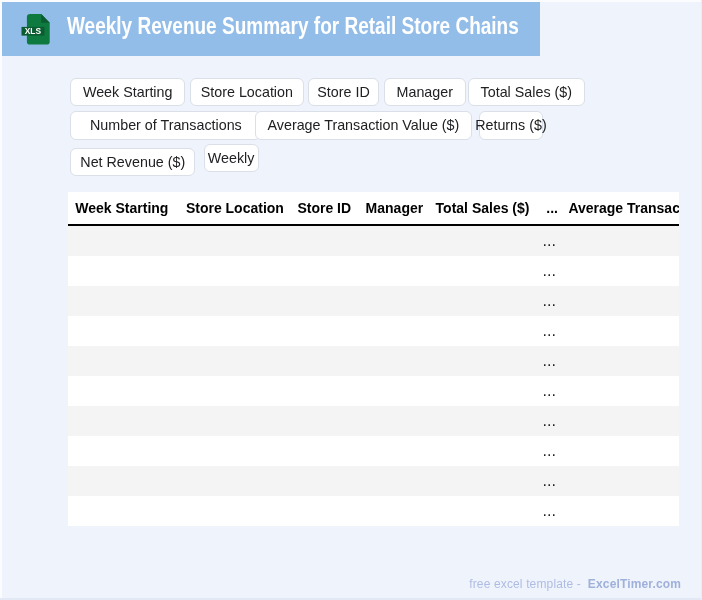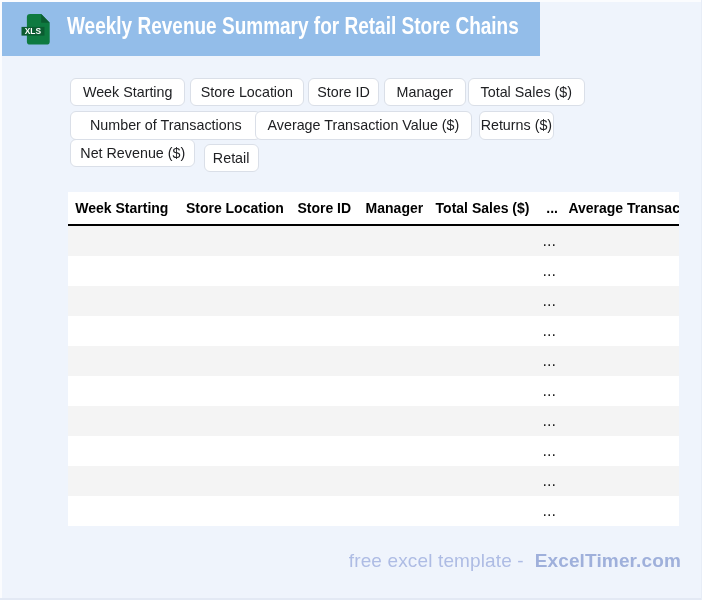--- a/index.html
+++ b/index.html
@@ -21,21 +21,21 @@
         height:28.4px;box-sizing:border-box;display:flex;align-items:center;justify-content:center;
         font-size:14.3px;color:#202124;white-space:nowrap}
   .chip i{font-style:normal;display:inline-block}
 
   .tbl{position:absolute;left:68px;top:191.5px;width:610.5px;height:334px;background:#fff;overflow:hidden}
   .th{position:absolute;top:1px;height:31.8px;line-height:31.8px;font-weight:bold;font-size:14px;color:#000;white-space:nowrap}
   .hline{position:absolute;left:0;top:32.4px;width:610.5px;height:2.3px;background:#000}
   .row{position:absolute;left:0;width:610.5px;height:30px}
   .row .d{position:absolute;left:474.6px;top:0;height:30px;line-height:30px;font-size:16px;color:#1c1c1c}
 
-  .footer{position:absolute;top:550px;right:21px;font-size:19px;color:#aebce4;white-space:nowrap;letter-spacing:0.14px}
+  .footer{position:absolute;top:577px;right:21px;font-size:12px;color:#aebce4;white-space:nowrap;letter-spacing:0.14px}
   .footer b{color:#9fb0db}
 </style>
 </head>
 <body>
   <div class="bar"></div>
   <svg class="xls" width="60" height="60" viewBox="0 0 60 60">
     <path d="M30.1 13.9 L41.2 13.9 L49.7 22.8 L49.7 41.4 Q49.7 44.6 46.5 44.6 L30.1 44.6 Q26.9 44.6 26.9 41.4 L26.9 17.1 Q26.9 13.9 30.1 13.9 Z" fill="#0e7a40"></path>
     <path d="M41.2 13.9 L49.7 22.8 L41.2 22.8 Z" fill="#0b5c31"></path>
     <rect x="21.5" y="26.9" width="23" height="8.7" fill="#0b5c31"></rect>
     <text x="32.9" y="34.3" font-family="Liberation Sans" font-size="8.4" font-weight="bold" fill="#fff" text-anchor="middle" letter-spacing="0">XLS</text>
@@ -57,29 +57,29 @@
   <div class="chip" style="left:467.8px;top:77.5px;width:117px">
     <i>Total Sales ($)</i>
   </div>
 
   <div class="chip" style="left:70.4px;top:111.2px;width:191px">
     <i>Number of Transactions</i>
   </div>
   <div class="chip" style="left:255px;top:111.2px;width:216.8px">
     <i>Average Transaction Value ($)</i>
   </div>
-  <div class="chip" style="left:478.9px;top:111.2px;width:75px">
+  <div class="chip" style="left:478.9px;top:111.2px;width:64px">
     <i>Returns ($)</i>
   </div>
 
-  <div class="chip" style="left:70.4px;top:139px;width:124.8px">
+  <div class="chip" style="left:70.4px;top:148px;width:124.8px">
     <i>Net Revenue ($)</i>
   </div>
   <div class="chip" style="left:203.6px;top:143.5px;width:55.1px">
-    <i>Retail</i>
+    <i>Weekly</i>
   </div>
 
   <div class="tbl">
     <div class="th" style="left:7.3px">Week Starting</div>
     <div class="th" style="left:117.9px">Store Location</div>
     <div class="th" style="left:229.4px">Store ID</div>
     <div class="th" style="left:297.6px">Manager</div>
     <div class="th" style="left:367.6px">Total Sales ($)</div>
     <div class="th" style="left:478.3px">...</div>
     <div class="th" style="left:500.4px">Average Transaction Value ($)</div>

